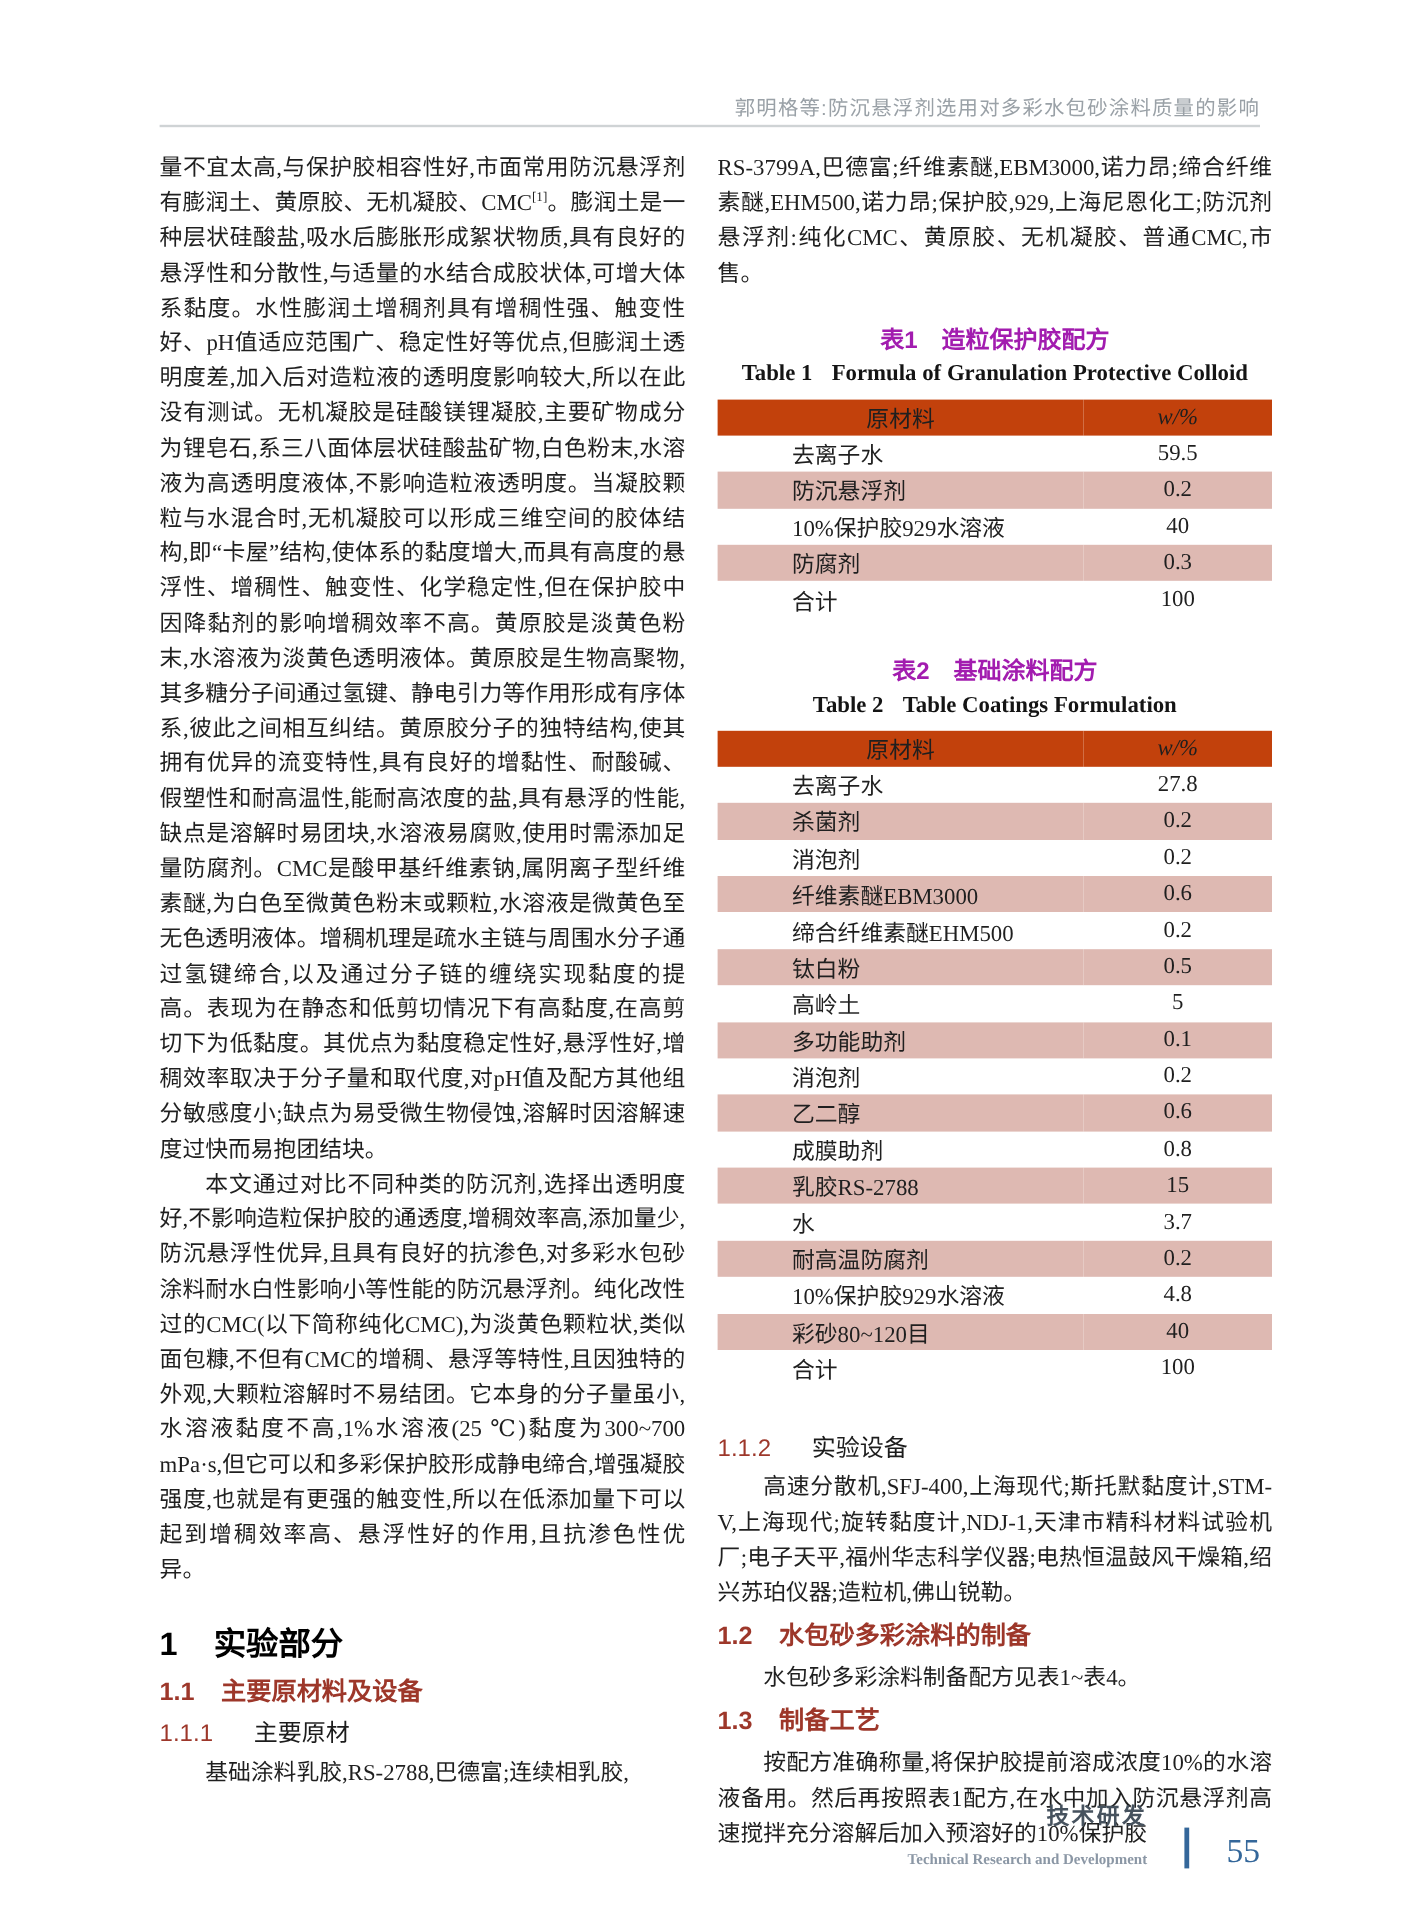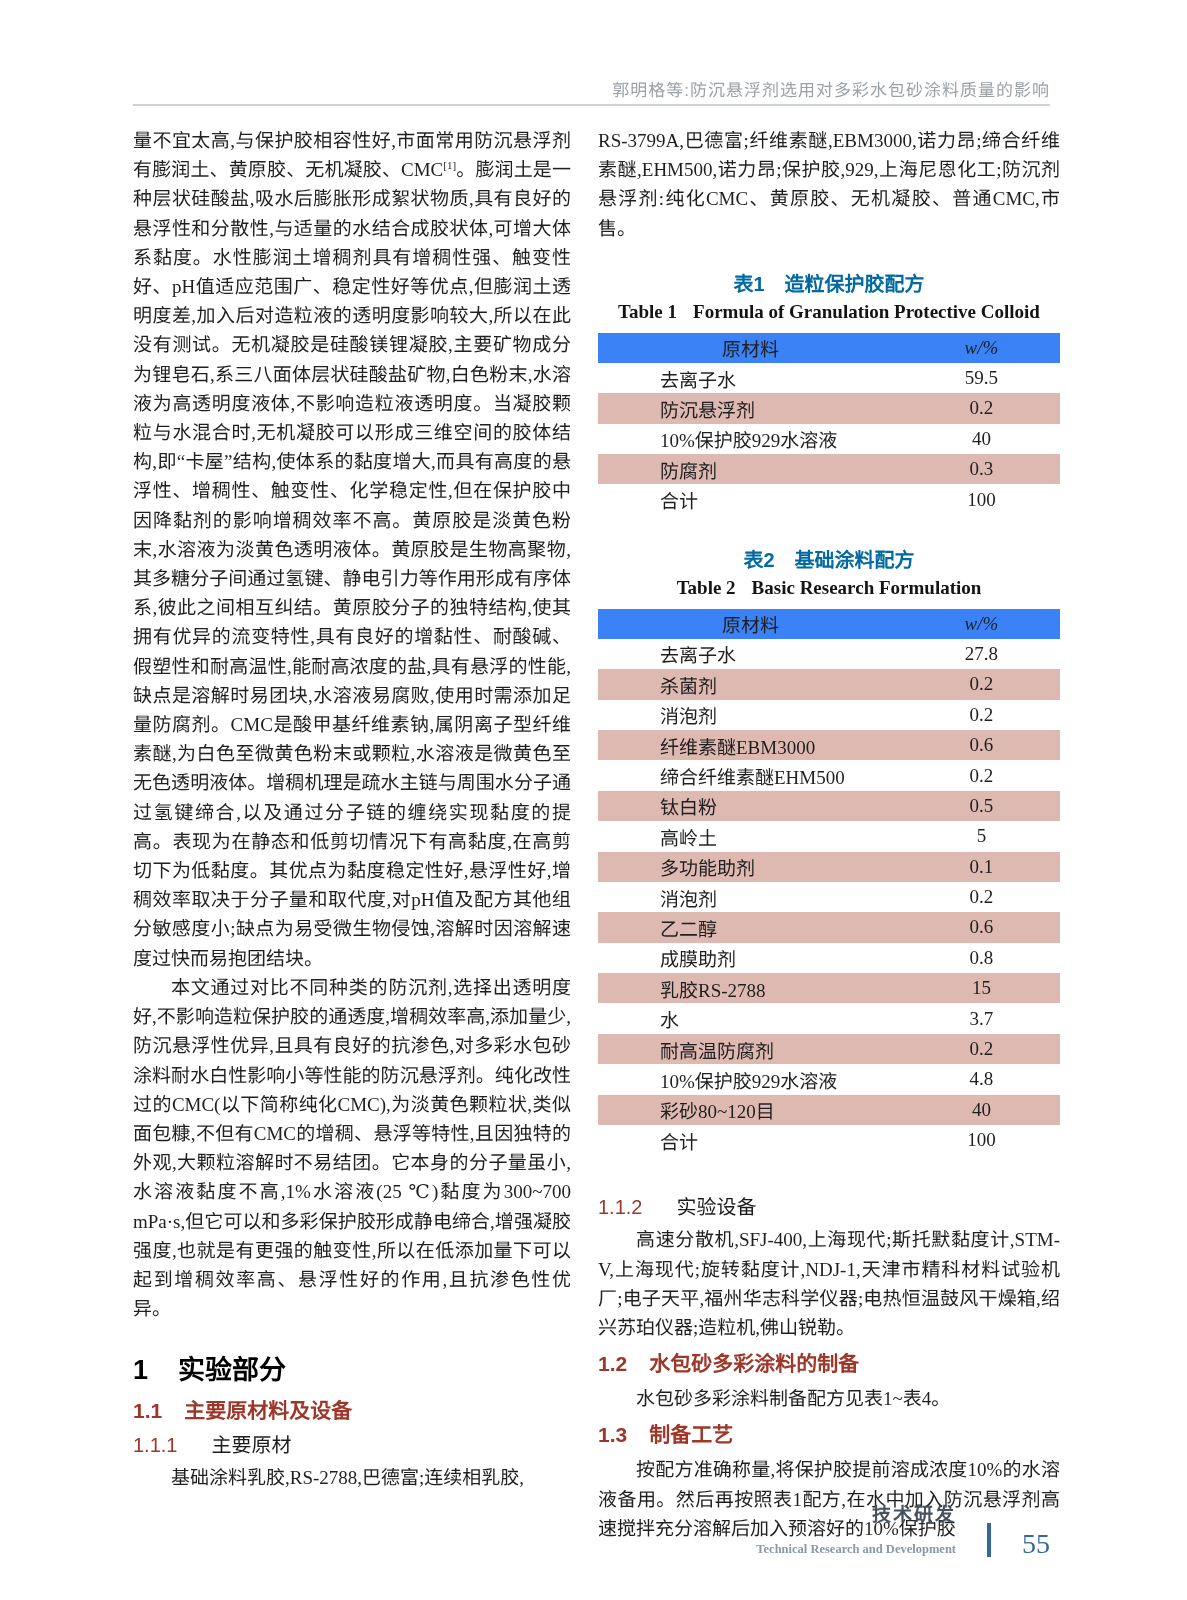--- a/index.html
+++ b/index.html
@@ -28,26 +28,26 @@
   .h2-sec{margin:8px 0 6px 0;font-family:"Liberation Sans","DejaVu Sans",sans-serif;
     font-weight:bold;font-size:21px;line-height:28px;color:#9d372a;}
   .h2-sec .num{margin-right:22px;}
   .h3-sec{margin:6px 0 4px 0;font-size:20px;line-height:28px;color:#1c1c1c;}
   .h3-sec .num{font-family:"Liberation Sans","DejaVu Sans",sans-serif;color:#9d372a;margin-right:34px;}
 
   
   .tbl-block{margin-top:28px;}
   .tbl-block.second{margin-top:32px;}
   .cap-cn{text-align:center;font-family:"Liberation Sans","DejaVu Sans",sans-serif;
-    font-weight:bold;font-size:20px;line-height:26px;color:#0369a1;}
+    font-weight:bold;font-size:20px;line-height:26px;color:#a21caf;}
   .cap-cn .cap-label{margin-right:20px;}
   .cap-en{text-align:center;font-weight:bold;font-size:19px;line-height:26px;color:#141414;margin:2px 0 8px 0;}
   .cap-en .cap-label{margin-right:16px;}
   table.data{width:100%;border-collapse:collapse;font-size:19px;}
-  table.data th{background:#3b82f6;font-weight:normal;height:28px;text-align:center;}
+  table.data th{background:#c2410c;font-weight:normal;height:28px;text-align:center;}
   table.data th.col-m{width:66%;}
   table.data th.col-w{width:34%;font-style:italic;}
   table.data td{height:28.4px;}
   table.data td.m{padding-left:62px;text-align:left;}
   table.data td.v{text-align:center;}
   table.data tbody tr:nth-child(even){background:#deb9b2;}
 
   
   .footer{position:absolute;top:1504px;left:0;width:1050px;display:flex;justify-content:flex-end;align-items:flex-end;gap:24px;}
   .footer-cn{font-family:"Liberation Sans","DejaVu Sans",sans-serif;font-weight:bold;
@@ -107,21 +107,21 @@
             <tr>
               <td class="m">合计</td>
               <td class="v">100</td>
             </tr>
           </tbody>
       </table>
     </div>
 
     <div class="tbl-block second">
       <div class="cap-cn"><span class="cap-label">表2</span><span>基础涂料配方</span></div>
-      <div class="cap-en"><span class="cap-label">Table 2</span><span>Basic Research Formulation</span></div>
+      <div class="cap-en"><span class="cap-label">Table 2</span><span>Table Coatings Formulation</span></div>
       <table class="data">
         <thead>
           <tr>
             <th class="col-m">原材料</th>
             <th class="col-w">w/%</th>
           </tr>
         </thead>
         <tbody>
             <tr>
               <td class="m">去离子水</td>

